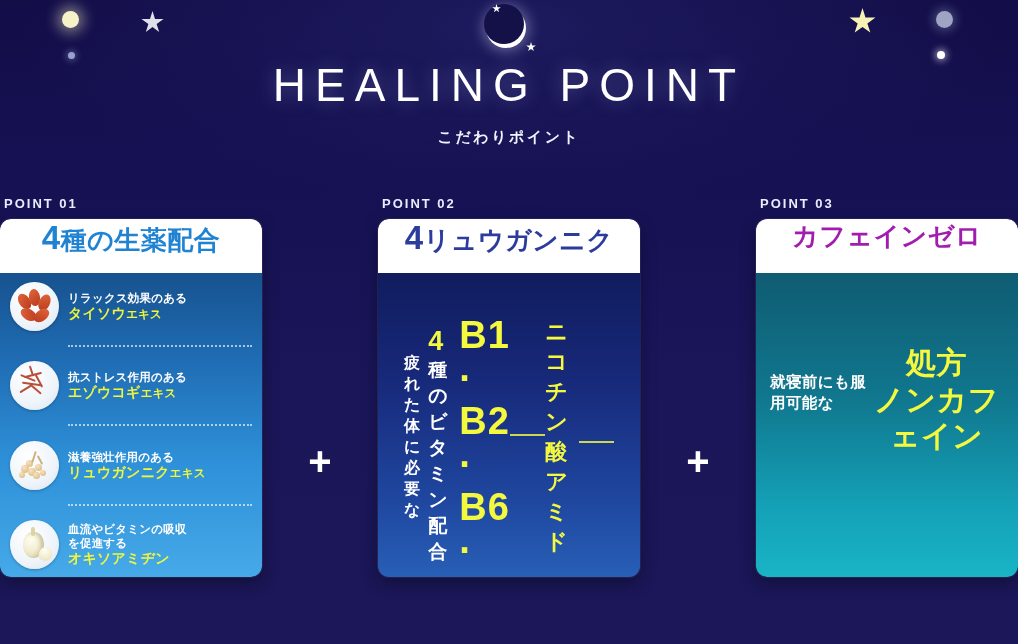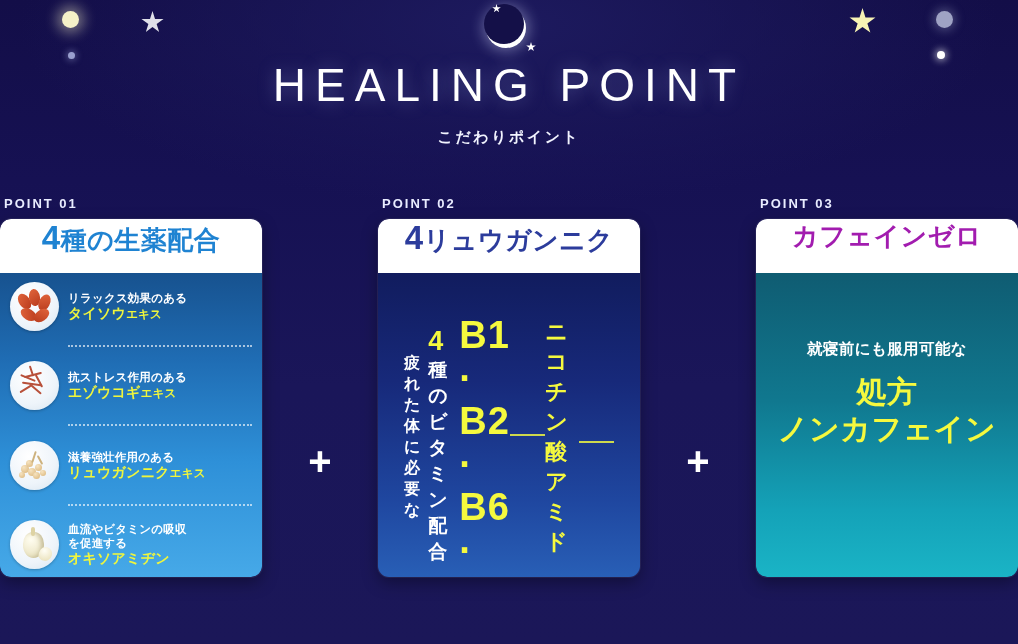--- a/index.html
+++ b/index.html
@@ -165,21 +165,21 @@
   .v-rule {
     width:196px; height:2px; background:#d7e24a; margin:6px 0 9px; opacity:.95;
   }
   .v-amide { color:#f5f93e; font-size:22px; font-weight:700; letter-spacing:.5px; }
   .v-rule2 { width:196px; height:2px; background:#d7e24a; margin-top:10px; opacity:.95; }
 
   
   .c3 .card-head-text { color:#a21caf; }
   .c3 .card-body {
     background:linear-gradient(180deg, #0f5c72 0%, #10788f 42%, #14a2b8 78%, #1ab4c6 100%);
-    display:flex; flex-direction:column; align-items:center; justify-content:center;
+    display:flex; align-items:center; justify-content:center;
     padding:0 14px 64px;
   }
   .nc-lead { color:#ffffff; font-size:15.5px; font-weight:800; letter-spacing:.4px; }
   .nc-main {
     color:#f5f93e; font-size:30px; font-weight:800; margin-top:14px;
     line-height:1.22; text-align:center; letter-spacing:.5px;
   }
 
   
   .plus {

